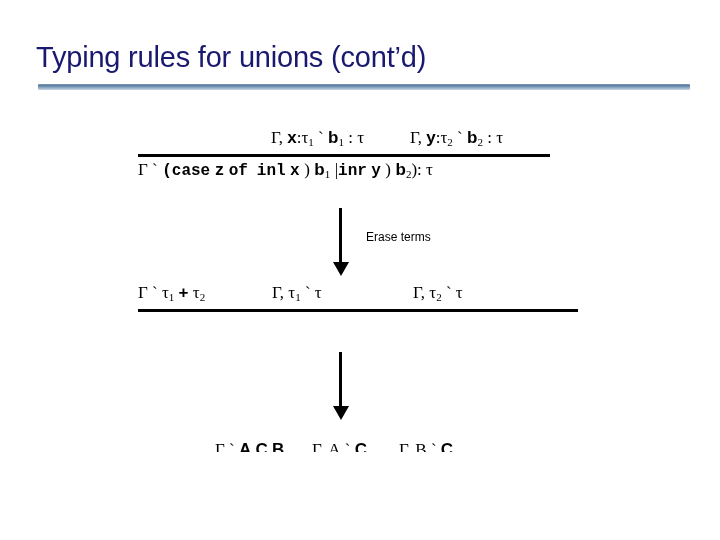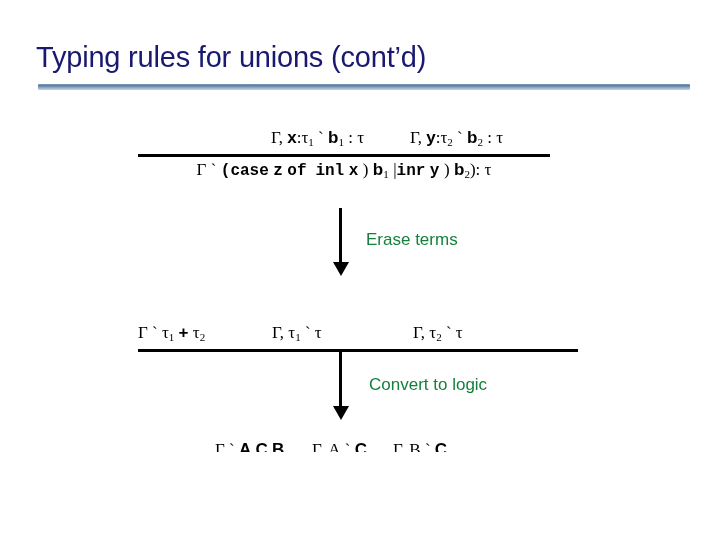--- a/index.html
+++ b/index.html
@@ -50,21 +50,21 @@
     height: 26px;
     white-space: nowrap;
   }
   .rule-bar {
     background: #000000;
     height: 3px;
   }
   .rule-conclusion {
     position: relative;
     height: 26px;
-    text-align: center;
+    text-align: left;
     white-space: nowrap;
     margin-top: 3px;
   }
 
   
   .m {
     font-family: "Liberation Serif", serif;
     font-size: 17px;
     white-space: nowrap;
   }
@@ -107,22 +107,22 @@
     height: 0;
     border-left: 8px solid transparent;
     border-right: 8px solid transparent;
     border-top: 14px solid #000000;
   }
 
   
   .caption {
     position: absolute;
     font-family: "Liberation Sans", sans-serif;
-    font-size: 17px;
-    color: #15803d;
+    font-size: 12px;
+    color: #000000;
     white-space: nowrap;
   }
 
   
   .rule-name {
     position: absolute;
     font-family: "Liberation Sans", sans-serif;
     font-weight: bold;
     font-size: 15px;
     white-space: nowrap;
@@ -150,50 +150,49 @@
 
     <div class="rule-conclusion"><span class="m">Γ `</span>&nbsp;<span class="code">(</span><span class="code">case</span>&nbsp;<span class="code">z</span>&nbsp;<span class="code">of</span>&nbsp;&nbsp;<span class="code">inl</span>&nbsp;<span class="code">x</span>&nbsp;<span class="m">)</span>&nbsp;<span class="mb">b</span><span class="m sub">1</span>&nbsp;<span class="m">|</span><span class="code">inr</span>&nbsp;<span class="code">y</span>&nbsp;<span class="m">)</span>&nbsp;<span class="mb">b</span><span class="m sub">2</span><span class="m">)</span><span class="m">: τ</span></div>
   </div>
 
   <div class="arrow" style="left:333px; top:208px; height:68px;">
     <div class="shaft" style="height:56px;"></div>
     <div class="head" style="top:54px;"></div>
   </div>
   <div class="caption" style="left:366px; top:230px;">Erase terms</div>
 
-  <div class="rule" style="left:138px; top:283px; width:440px;margin-top:40px;">
+  <div class="rule" style="left:138px; top:283px; width:440px;">
 
     <div class="rule-premises">
 
       <span class="prem m" style="left:0px;"><span>Γ `</span>&nbsp;<span>τ</span><span class="sub">1</span>&nbsp;<span class="mb">+</span>&nbsp;<span>τ</span><span class="sub">2</span></span>
 
       <span class="prem m" style="left:134px;"><span>Γ,</span>&nbsp;<span>τ</span><span class="sub">1</span>&nbsp;<span>`</span>&nbsp;<span>τ</span></span>
 
       <span class="prem m" style="left:275px;"><span>Γ,</span>&nbsp;<span>τ</span><span class="sub">2</span>&nbsp;<span>`</span>&nbsp;<span>τ</span></span>
     </div>
 
     <div class="rule-bar" style="width:440px;"></div>
 
   </div>
 
   <div class="arrow" style="left:333px; top:352px; height:68px;">
     <div class="shaft" style="height:56px;"></div>
     <div class="head" style="top:54px;"></div>
   </div>
-  <div class="caption" style="left:369px; top:375px;">Convert to logic</div>
 
   <div class="rule" style="left:215px; top:440px; width:255px;">
 
     <div class="rule-premises">
 
       <span class="prem m" style="left:0px;"><span>Γ `</span>&nbsp;<span class="mb">A</span>&nbsp;<span class="mb">Ç</span>&nbsp;<span class="mb">B</span></span>
 
       <span class="prem m" style="left:97px;"><span>Γ,</span>&nbsp;<span>A</span>&nbsp;<span>`</span>&nbsp;<span class="mb">C</span></span>
 
-      <span class="prem m" style="left:178px;text-decoration:underline;"><span>Γ,</span>&nbsp;<span>B</span>&nbsp;<span>`</span>&nbsp;<span class="mb">C</span></span>
+      <span class="prem m" style="left:184px;text-decoration:underline;"><span>Γ,</span>&nbsp;<span>B</span>&nbsp;<span>`</span>&nbsp;<span class="mb">C</span></span>
     </div>
 
     <div class="rule-bar" style="width:255px;"></div>
 
   </div>
 
   <div class="rule-name" style="left:483px; top:459px;">ÇE</div>
 
 </div>
 

